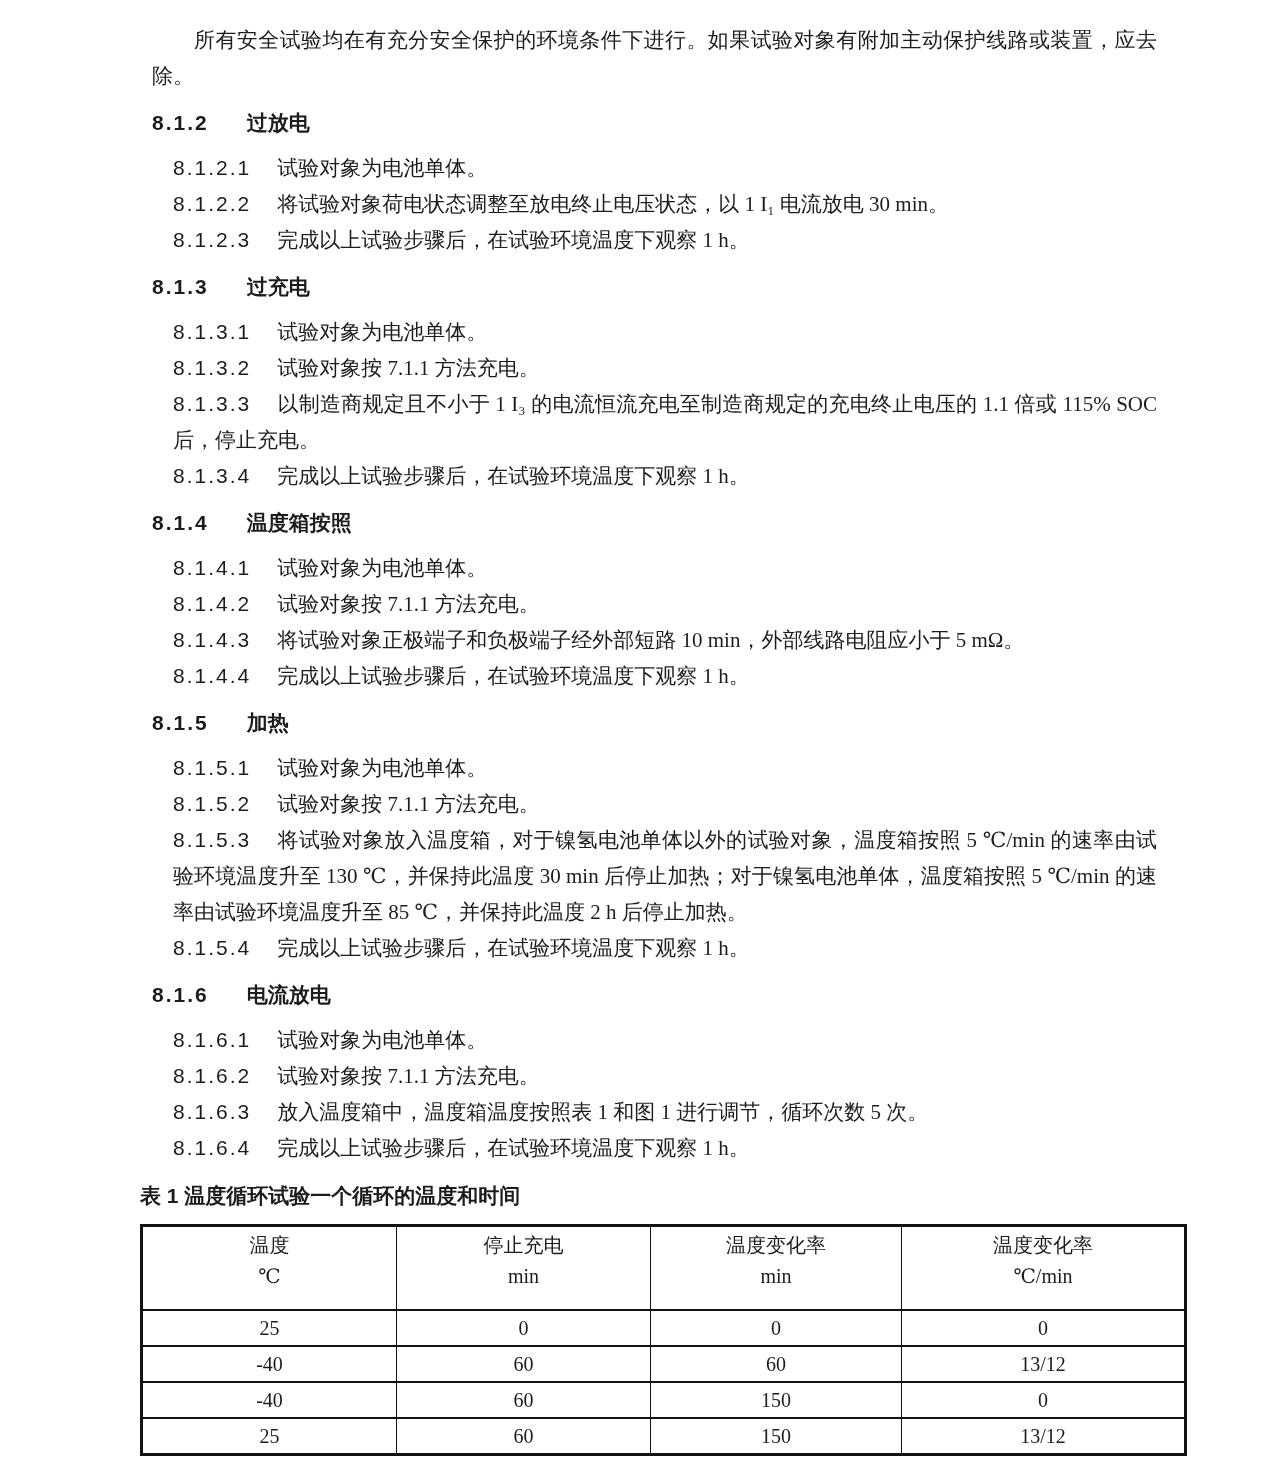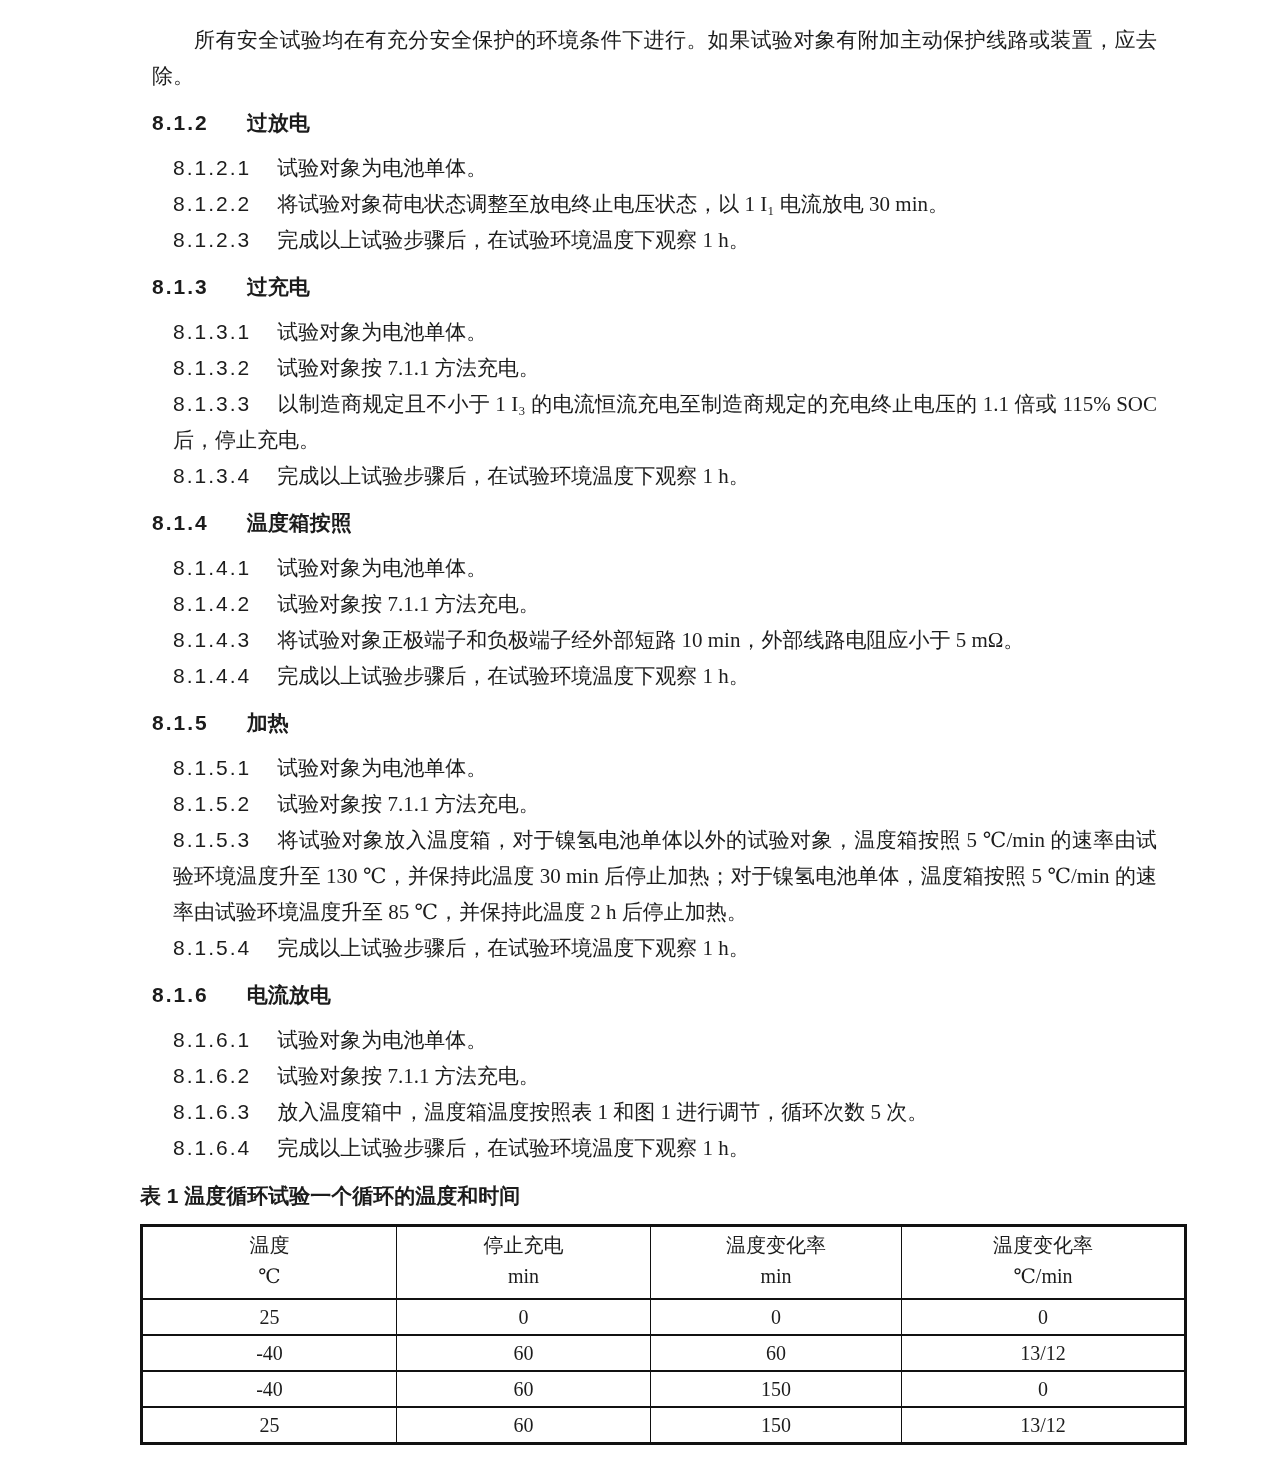--- a/index.html
+++ b/index.html
@@ -59,21 +59,21 @@
   }
   table.data-table th, table.data-table td {
     border-left: 1px solid #111;
     border-right: 1px solid #111;
     border-top: 2px solid #111;
     border-bottom: 2px solid #111;
     text-align: center;
     vertical-align: middle;
     font-weight: normal;
   }
-  table.data-table th { padding: 3px 0 6px 0; }
+  table.data-table th { padding: 3px 0 17px 0; }
   .th-name, .th-unit {
     display: block;
     font-size: 20px;
     line-height: 31px;
   }
   table.data-table td {
     height: 35px;
     font-size: 20px;
     line-height: 34px;
   }

